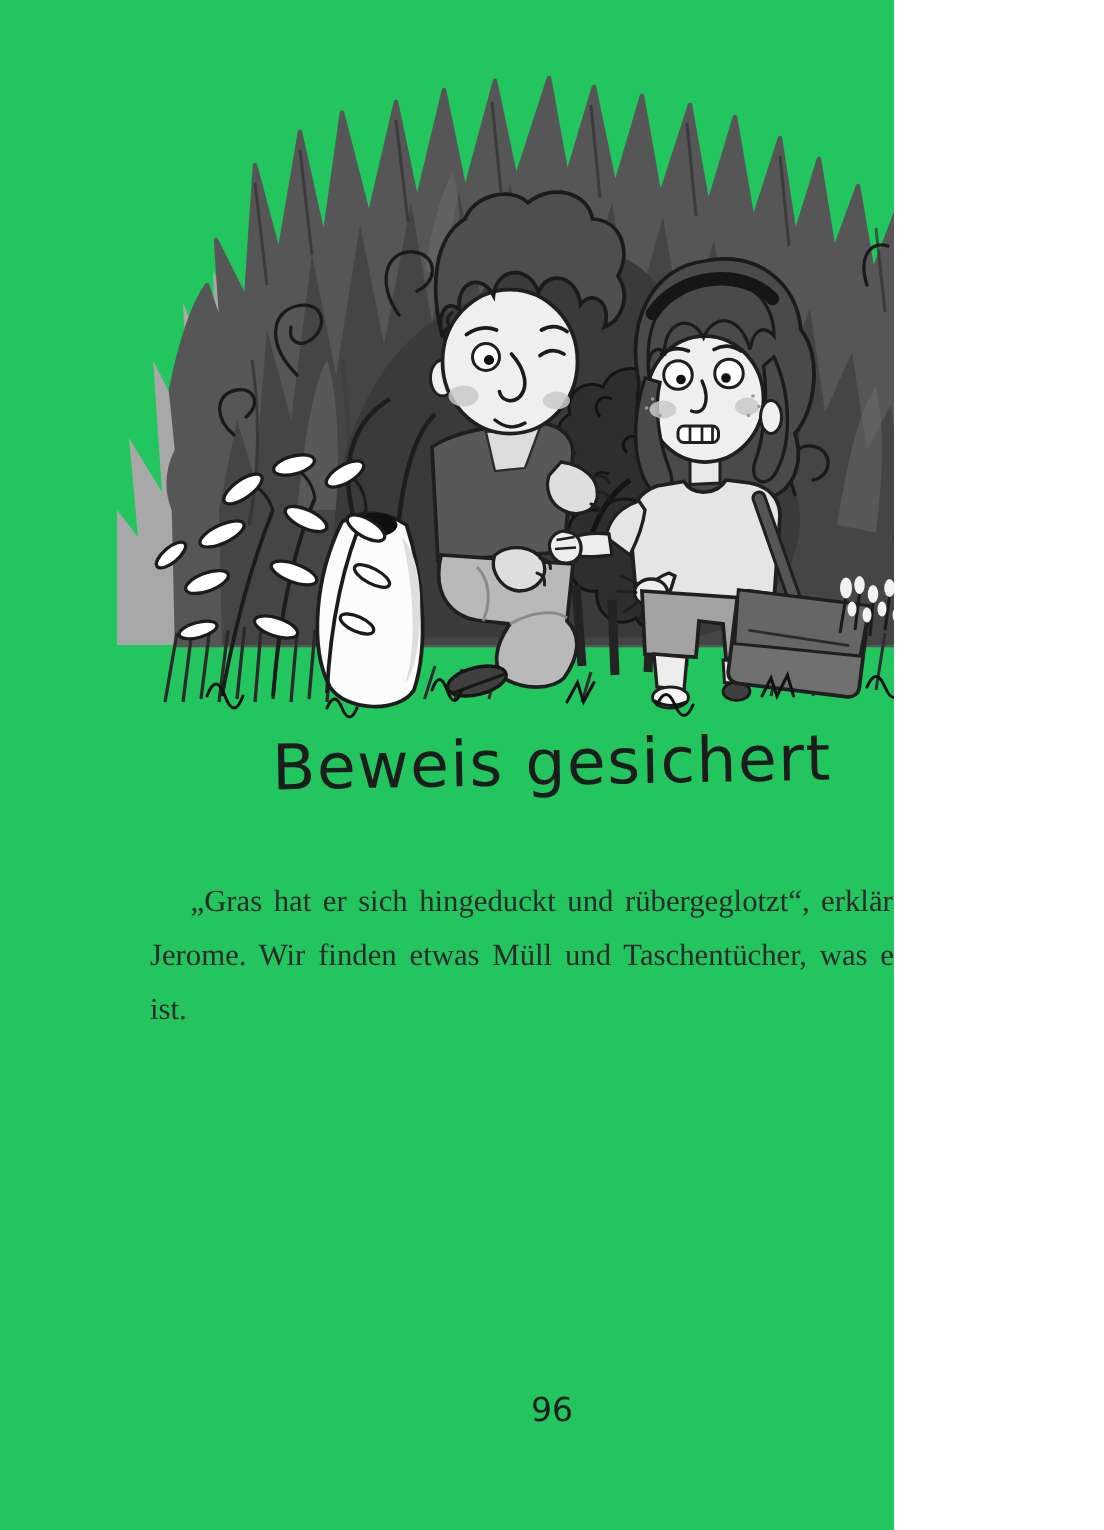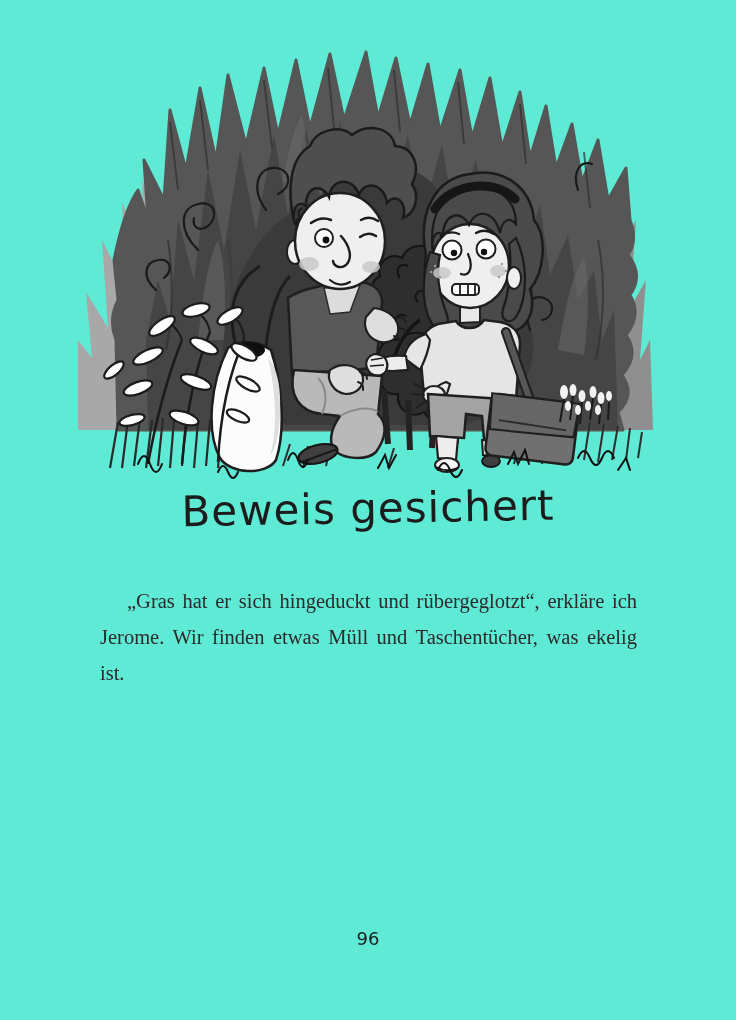--- a/index.html
+++ b/index.html
@@ -1,29 +1,29 @@
 <!DOCTYPE html>
 <html lang="de"><head>
 <meta charset="utf-8">
 <style>
   html,body{margin:0;padding:0;background:#ffffff;}
-  .page{position:relative;width:736px;height:1020px;background:#5eead4;overflow:hidden;
+  .page{position:relative;width:596px;height:1020px;background:#22c55e;overflow:hidden;
         font-family:"Liberation Serif",serif;color:#2b2b2b;}
   .illustration{position:absolute;left:78px;top:40px;width:580px;height:442px;margin:0;}
   .illustration svg{display:block;width:100%;height:100%;}
   .visually-hidden{position:absolute;width:1px;height:1px;overflow:hidden;clip:rect(0 0 0 0);}
   .chapter-title{position:absolute;left:0;top:484px;width:736px;margin:0;text-align:center;
         font-family:"DejaVu Sans",sans-serif;font-weight:normal;font-size:42px;
         letter-spacing:1px;color:#1c1c1c;transform:rotate(-1deg);}
   .body-text{position:absolute;left:100px;top:584px;width:537px;text-align:justify;
         font-size:20.5px;line-height:35.8px;word-spacing:1.5px;hyphens:none;}
   .body-text p{margin:0;padding:0;}
   .body-text p.indented{text-indent:27px;}
   .page-number{position:absolute;left:0;top:928px;width:736px;text-align:center;
-        font-family:"DejaVu Sans",sans-serif;font-size:18px;color:#1e1e1e;}
+        font-family:"DejaVu Sans",sans-serif;font-size:22px;color:#1e1e1e;}
 </style>
 </head>
 <body>
 
 <div class="page">
 
   <figure class="illustration" aria-label="Tusche-Illustration: Ein Junge mit dunklem Haar und weißer Plastiktüte und ein Mädchen mit Haarreif und Umhängetasche hocken vor hohen dunklen Büschen; links eine helle Blattpflanze, rechts kleine weiße Blüten, unten Gras.">
     <svg viewBox="0 0 580 442" xmlns="http://www.w3.org/2000/svg">
 
       <g>

